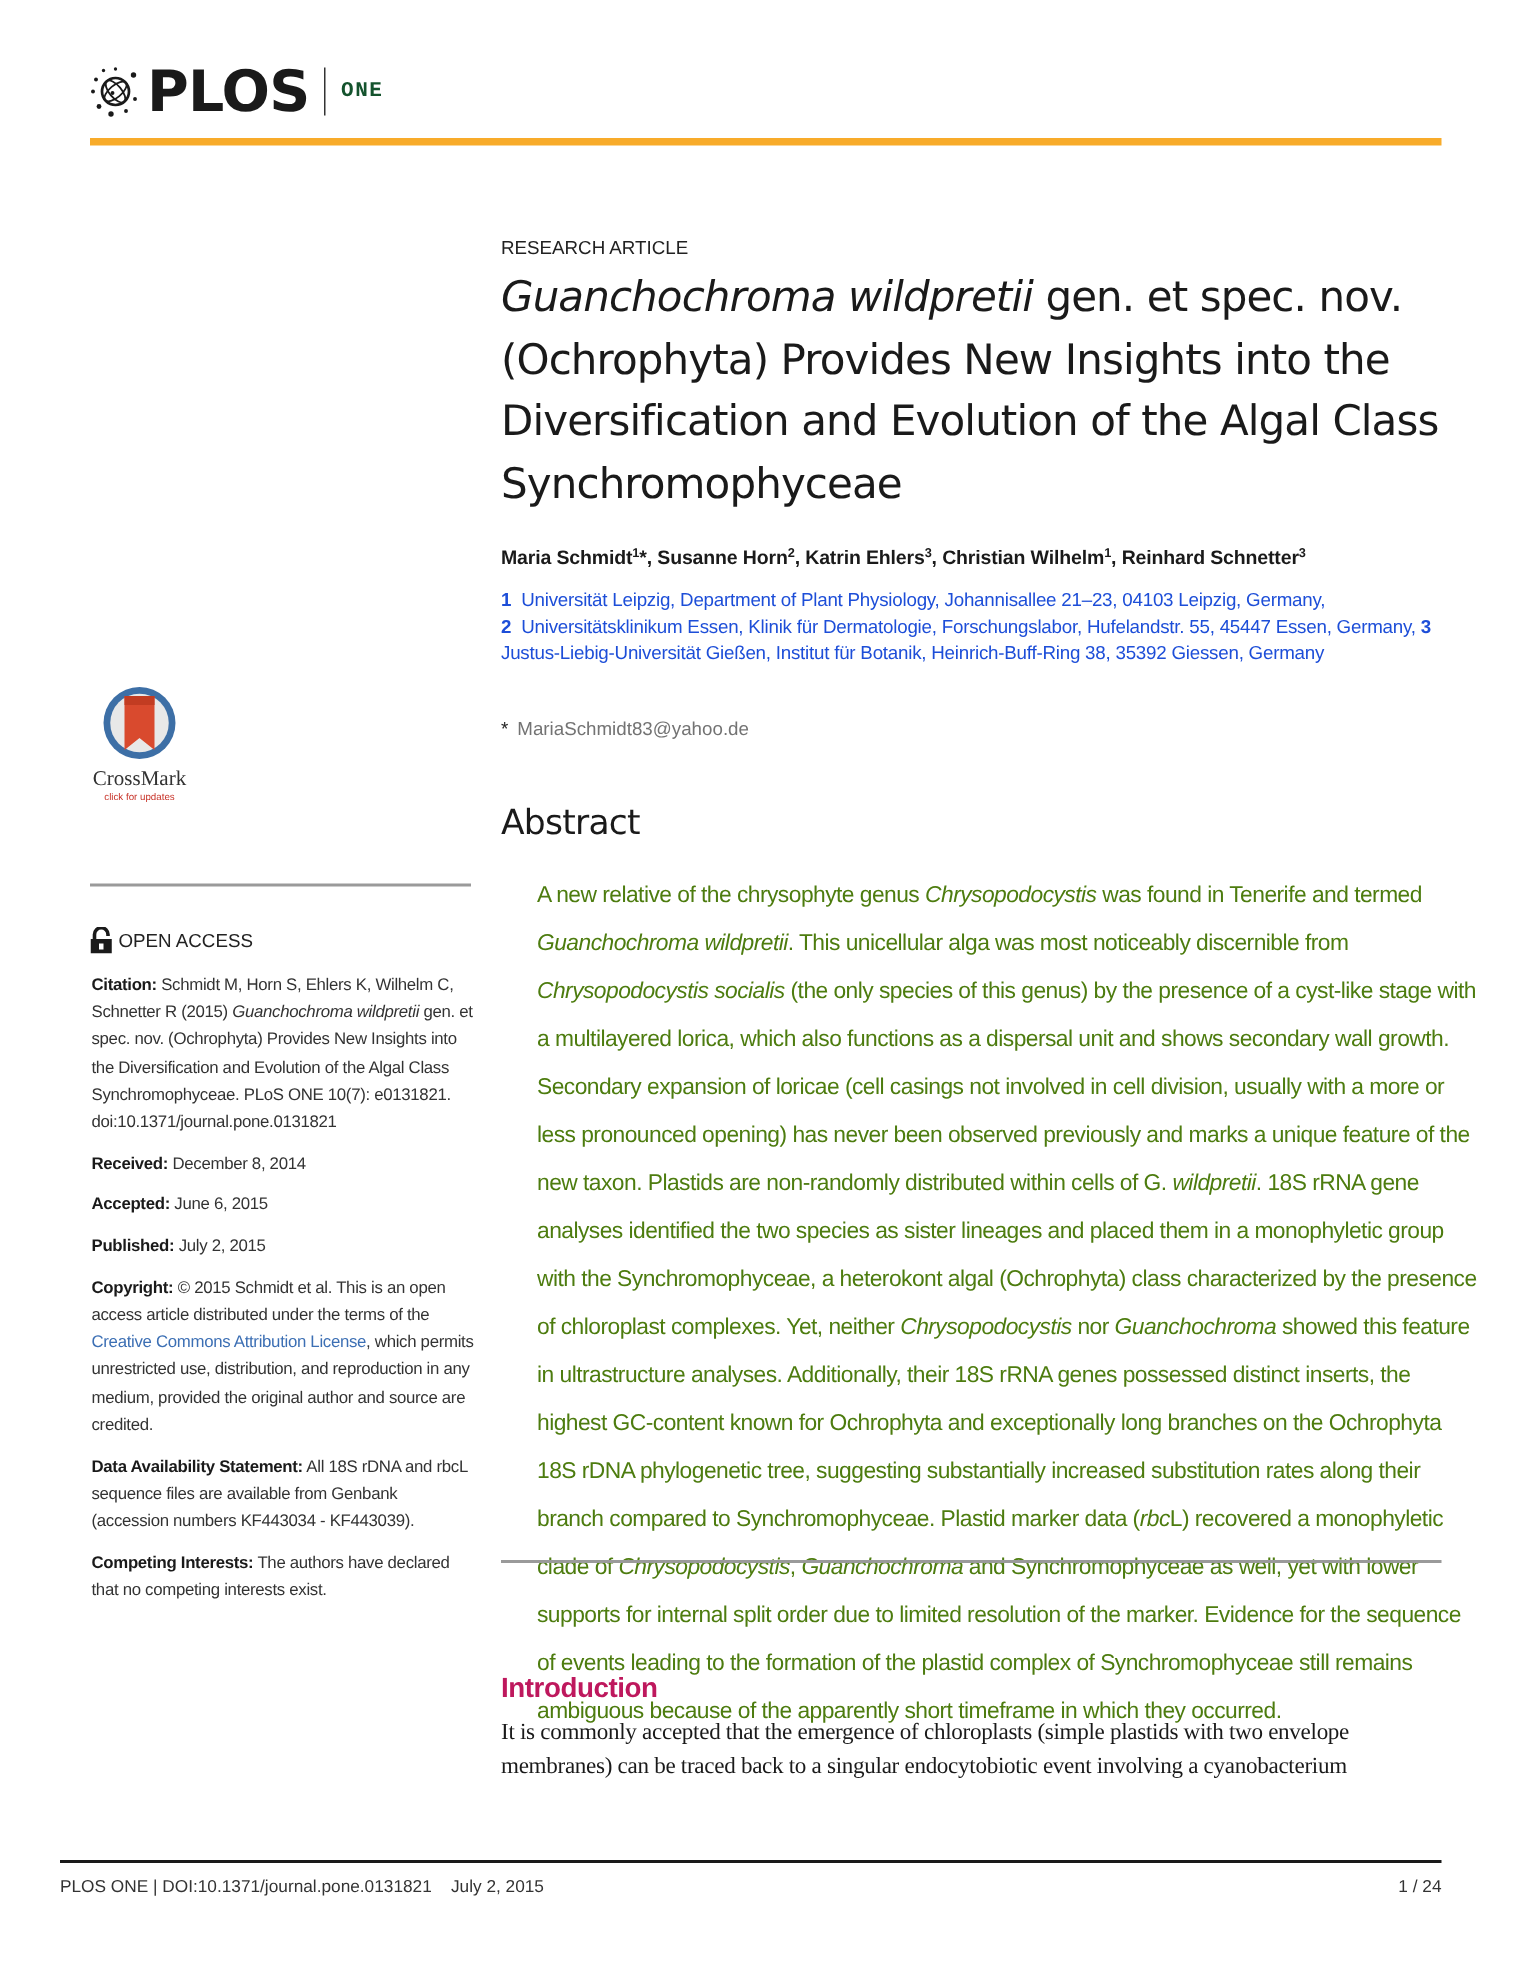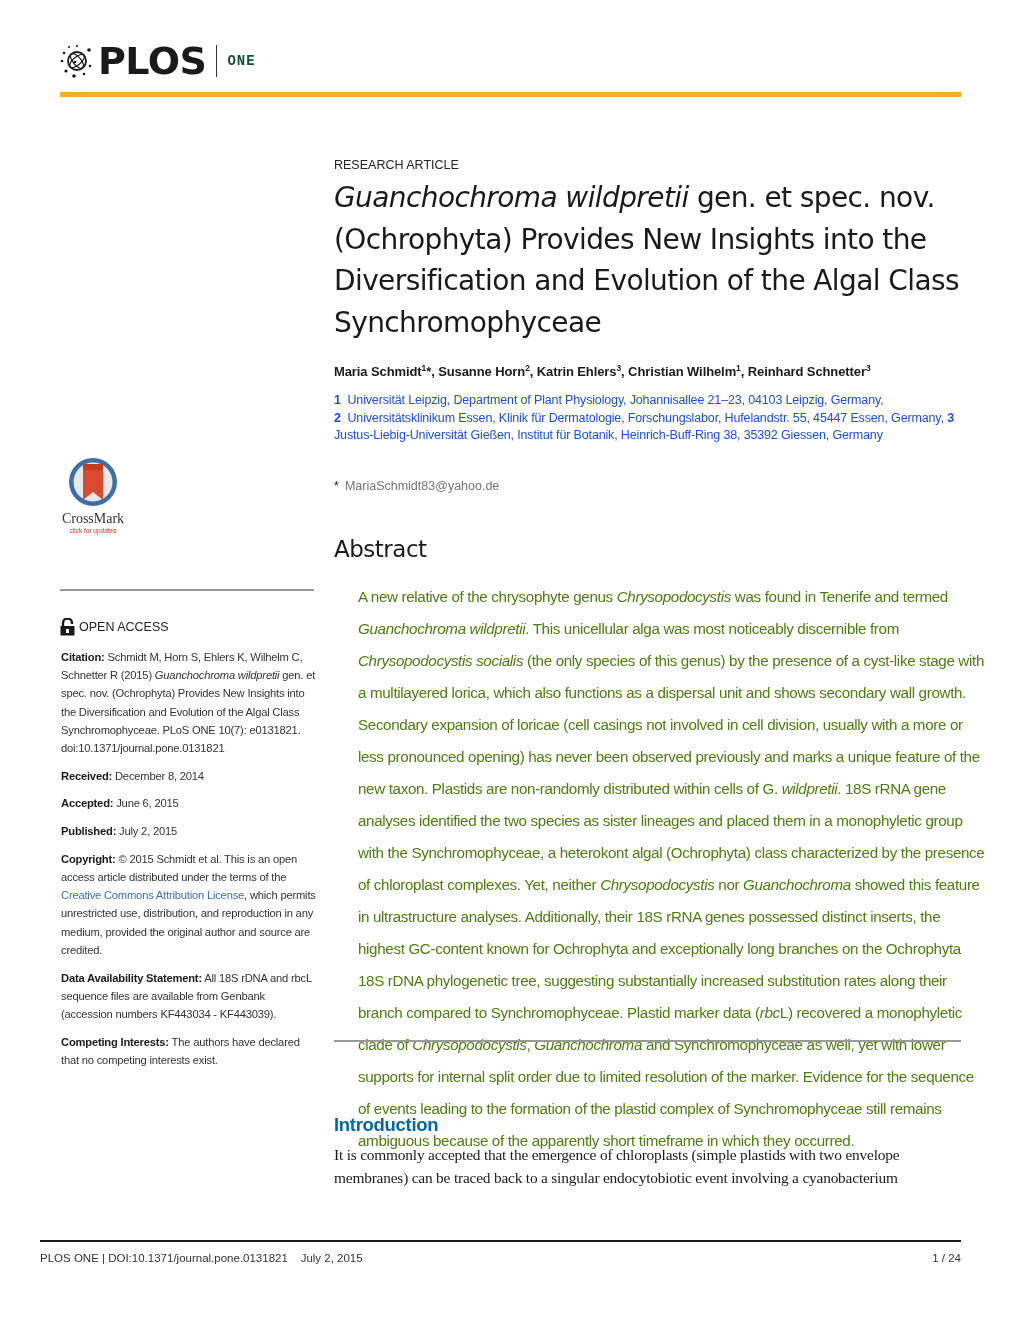--- a/index.html
+++ b/index.html
@@ -34,21 +34,21 @@
 
     .sidebar { position: absolute; left: 61px; top: 648px; width: 258px; font-size: 11.2px; line-height: 18.2px; color: #333; letter-spacing: -0.2px; }
     .sidebar p { margin: 0 0 9.5px 0; }
     .sidebar b { color: #1a1a1a; }
     .sidebar a { color: #3c6fb4; text-decoration: none; }
 
     .abstract-heading { position: absolute; left: 334px; top: 536px; font-family: "DejaVu Sans", sans-serif; font-size: 23px; color: #1a1a1a; letter-spacing: -0.5px; }
     .abstract-body { position: absolute; left: 334px; top: 581px; width: 630px; font-size: 15.2px; line-height: 32px; color: #4d7c0f; letter-spacing: -0.35px; margin-left: 24px; }
     .abstract-rule { position: absolute; left: 334px; top: 1040px; width: 627px; height: 2px; background: #9a9a9a; }
 
-    .intro-heading { position: absolute; left: 334px; top: 1114px; font-size: 18.5px; font-weight: bold; color: #0369a1; letter-spacing: -0.3px; }
+    .intro-heading { position: absolute; left: 334px; top: 1114px; font-size: 18.5px; font-weight: bold; color: #be185d; letter-spacing: -0.3px; }
     .intro-body { position: absolute; left: 334px; top: 1143px; width: 630px; font-family: "Liberation Serif", serif; font-size: 15.4px; line-height: 23px; color: #1a1a1a; letter-spacing: -0.2px; }
 
     .footer-rule { position: absolute; left: 40px; top: 1240px; width: 921px; height: 2px; background: #1a1a1a; }
     .footer-left { position: absolute; left: 40px; top: 1252px; font-size: 11.5px; color: #333; white-space: nowrap; }
     .footer-right { position: absolute; right: 59px; top: 1252px; font-size: 11.5px; color: #333; }
   </style>
 </head>
 <body>
 
 <div class="header">

